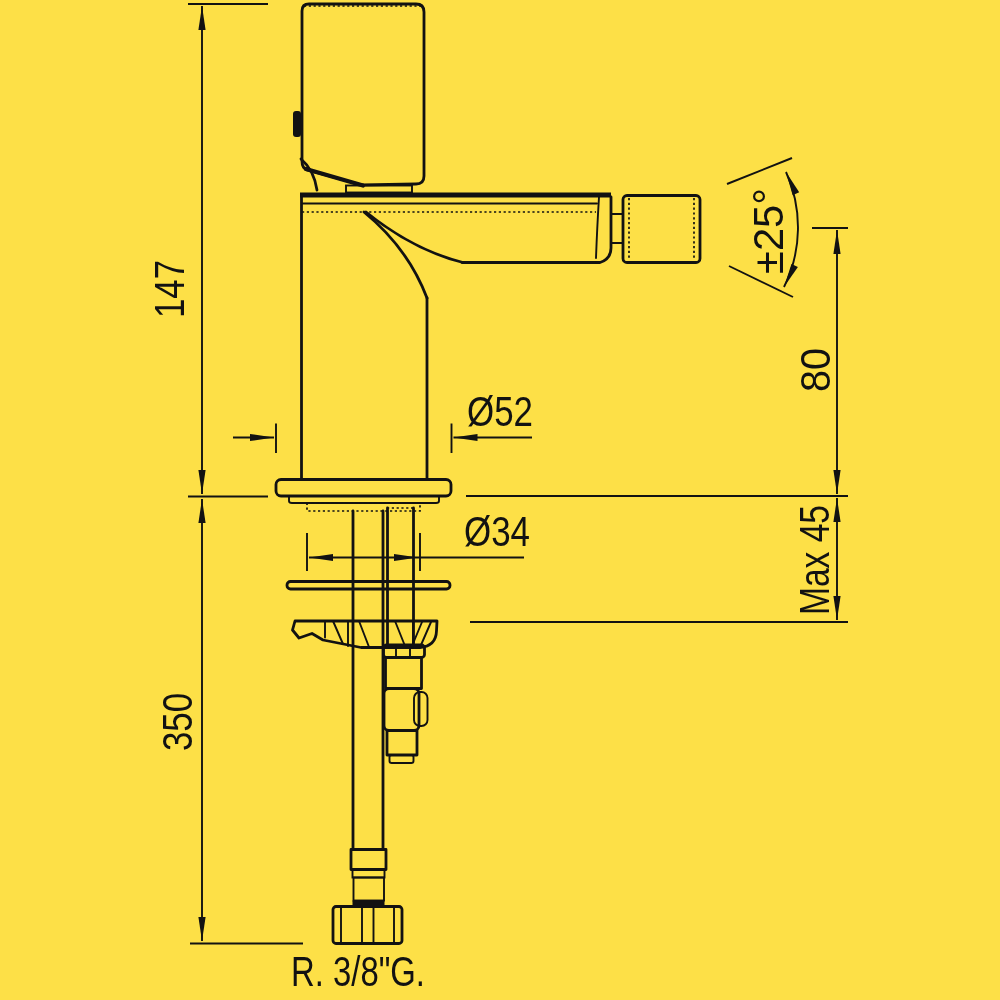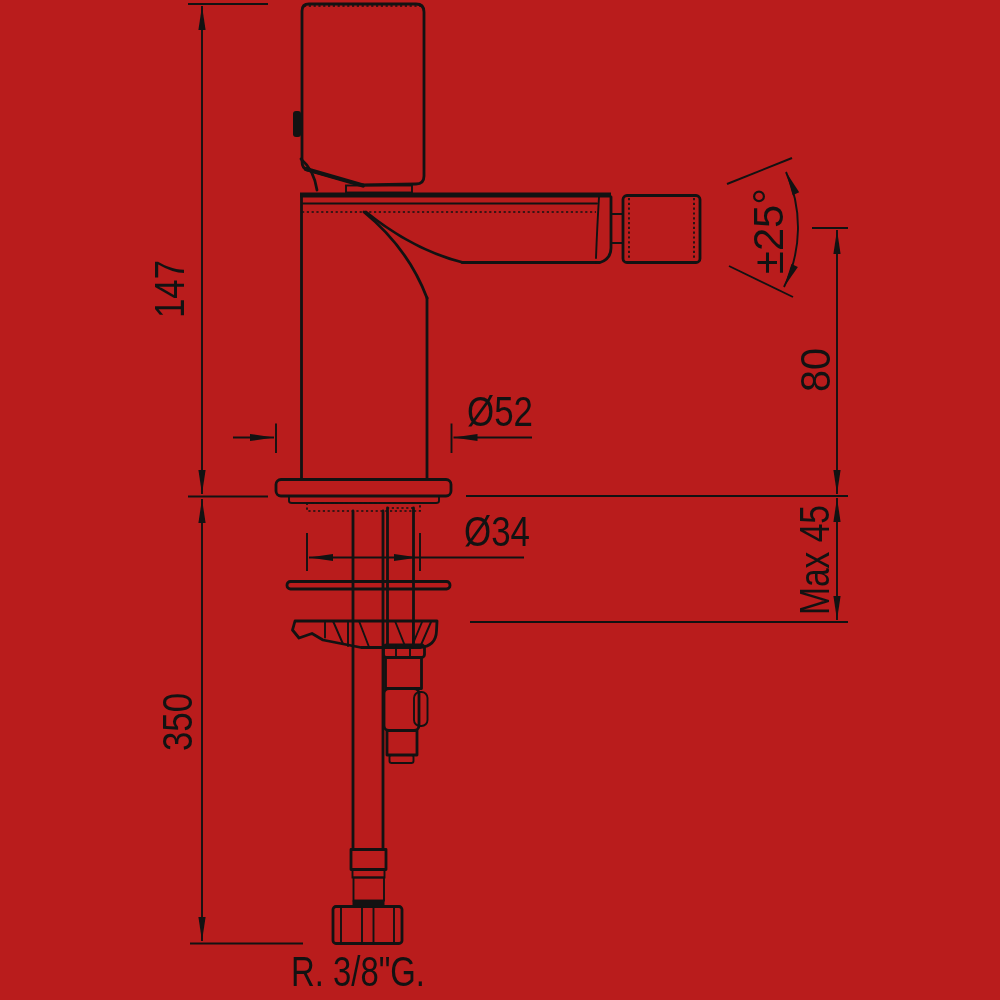--- a/index.html
+++ b/index.html
@@ -1,20 +1,20 @@
 <!DOCTYPE html>
 <html><head>
 <meta charset="utf-8">
 <style>
   html, body { margin: 0; padding: 0; background: #ffffff; }
   .page {
     position: relative;
     width: 1000px;
     height: 1000px;
-    background: #b91c1c;
+    background: #fde047;
     overflow: hidden;
   }
   svg { position: absolute; inset: 0; }
   .obj   { stroke: #121212; stroke-width: 2.8; fill: none; stroke-linecap: round; stroke-linejoin: round; }
   .obj-thick { stroke: #121212; stroke-width: 5.2; fill: none; stroke-linecap: butt; }
   .obj-thin  { stroke: #121212; stroke-width: 1.9; fill: none; stroke-linecap: round; }
   .obj-fill  { fill: #121212; stroke: none; }
   .dotted { stroke: #121212; stroke-width: 1.7; fill: none; stroke-dasharray: 2.2 2.6; stroke-linecap: butt; }
   .dim    { stroke: #121212; stroke-width: 1.9; fill: none; stroke-linecap: butt; }
   .dim-label {

